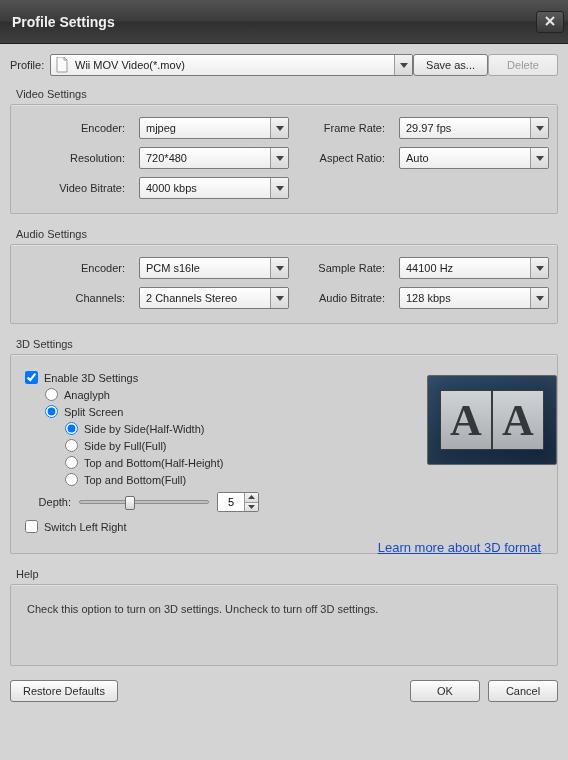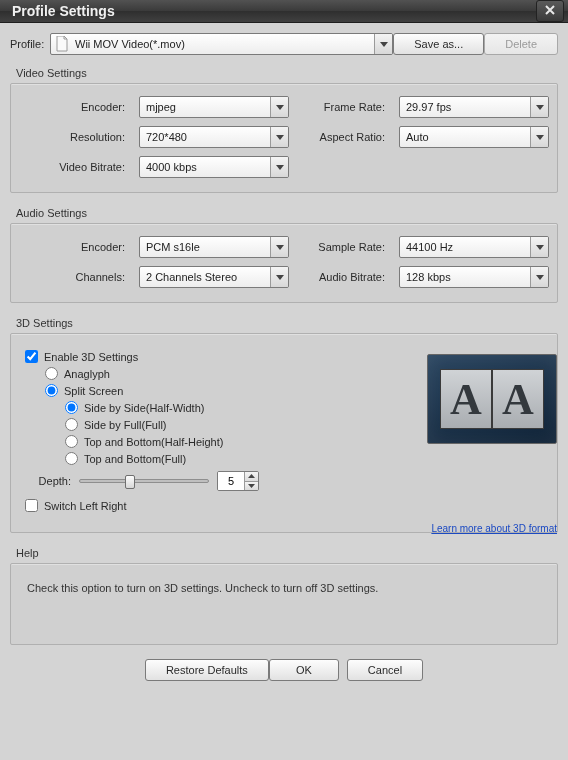--- a/index.html
+++ b/index.html
@@ -9,21 +9,21 @@
     font-size: 11px;
     background: #d4d4d4;
     color: #2a2a2a;
     width: 568px;
     height: 760px;
     overflow: hidden;
   }
 
   
   .titlebar {
-    height: 23px;
+    height: 44px;
     background: linear-gradient(#525252, #3b3b3b 48%, #2f2f2f 52%, #404040);
     display: flex;
     align-items: center;
     justify-content: space-between;
     padding: 0 4px 0 12px;
     border-bottom: 1px solid #1f1f1f;
   }
   .titlebar .title {
     color: #f0f0f0;
     font-size: 14px;
@@ -88,21 +88,21 @@
     padding-left: 4px;
   }
   .profile-combo .doc-icon {
     width: 14px; height: 16px;
     display:inline-flex; align-items:center; justify-content:center;
   }
 
   .btn {
     height: 22px;
     min-width: 70px;
-    padding: 0 20px;
+    padding: 0 12px;
     background: linear-gradient(#fdfdfd,#e2e2e2);
     border: 1px solid #7a7a7a;
     border-radius: 3px;
     font-size: 11px;
     text-align: center;
     line-height: 20px;
     cursor: pointer;
   }
   .btn.disabled {
     color: #9a9a9a;
@@ -181,28 +181,28 @@
   .preview3d .panelA {
     width:52px; height:60px;
     display:flex; align-items:center; justify-content:center;
     font-family: Georgia, 'Times New Roman', serif;
     font-size:44px; font-weight:600;
     background: linear-gradient(#d0d3d6,#a9adb1);
     color:#33383d;
     border:1px solid #3a3a3a;
   }
   .link3d {
-    position:absolute; right:0; bottom:-2px;
-    color:#1b49c2; text-decoration:underline; font-size:10px; cursor:pointer;
+    position:absolute; right:16px; bottom:-2px;
+    color:#1b49c2; text-decoration:underline; font-size:13px; cursor:pointer;
   }
 
   .help-text { font-size:11px; color:#333; min-height:54px; padding:6px 2px 2px 2px; }
 
   .footer {
-    display:flex; align-items:center; justify-content:center;
+    display:flex; align-items:center; justify-content:space-between;
     margin-top: 6px;
   }
   .footer .right-btns { display:flex; gap:8px; }
 </style>
 </head>
 <body>
 
 <div class="titlebar">
   <span class="title">Profile Settings</span>
   <div class="close-btn">

